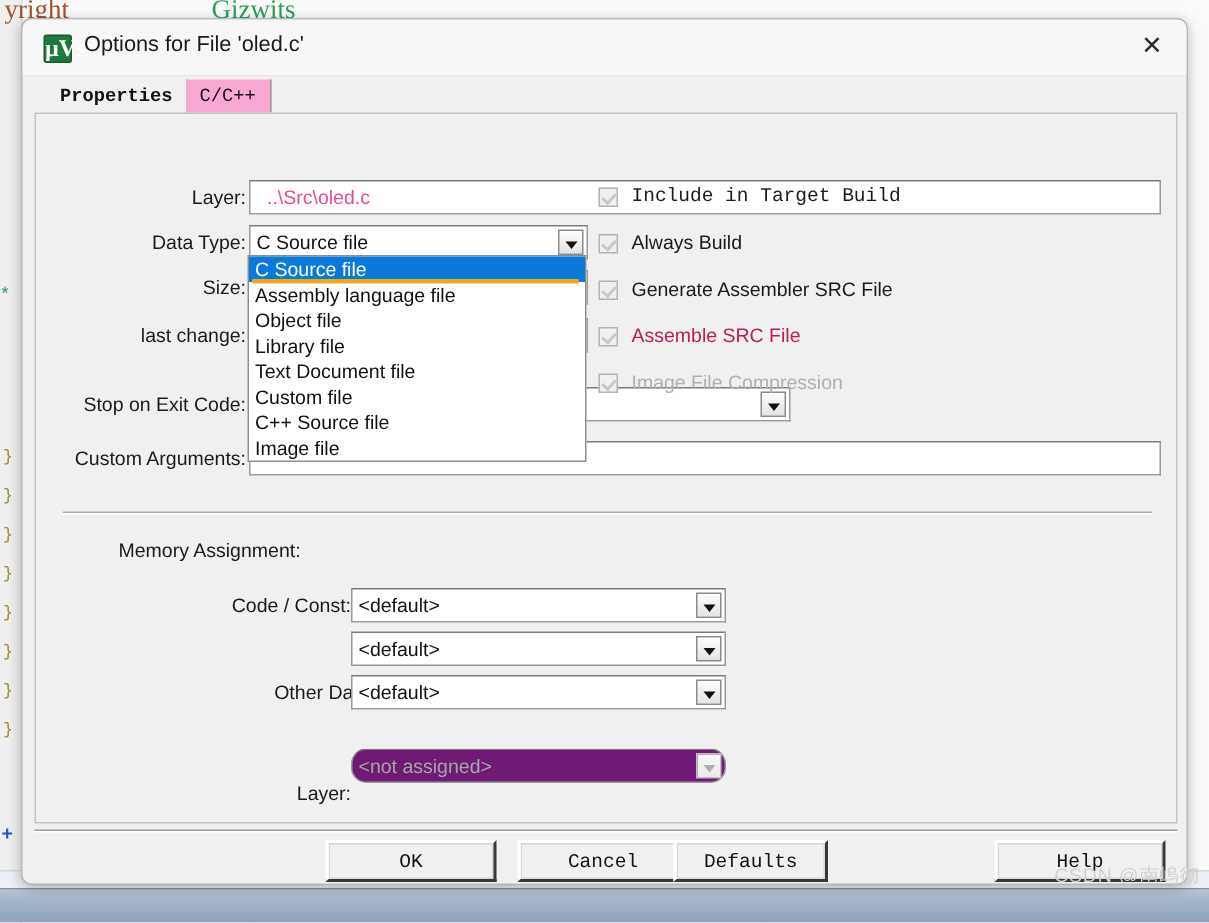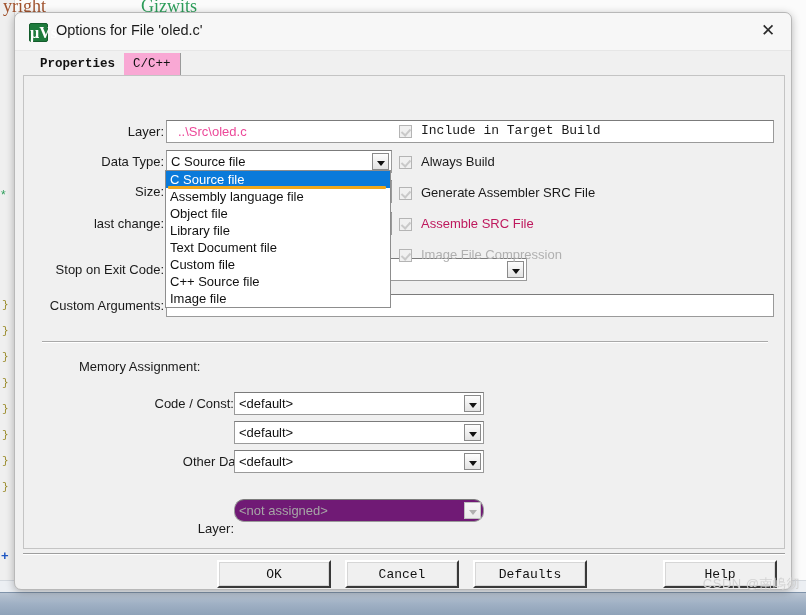--- a/index.html
+++ b/index.html
@@ -327,17 +327,17 @@
     <div class="dropitem">Text Document file</div>
     <div class="dropitem">Custom file</div>
     <div class="dropitem">C++ Source file</div>
     <div class="dropitem">Image file</div>
   </div>
   <div class="annot-underline"></div>
 
   <div class="footerline"></div>
   <div class="btn" style="left:202px;top:547px;width:114px;height:28px;line-height:25px;">OK</div>
   <div class="btn" style="left:330px;top:547px;width:114px;height:28px;line-height:25px;">Cancel</div>
-  <div class="btn" style="left:458px;top:547px;width:114px;height:28px;line-height:25px;">Defaults</div>
+  <div class="btn" style="left:434px;top:547px;width:103px;height:28px;line-height:25px;">Defaults</div>
   <div class="btn" style="left:648px;top:547px;width:114px;height:28px;line-height:25px;">Help</div>
 </div>
 
 <div class="watermark">CSDN @南嵨彻</div>
 
 </body></html>

